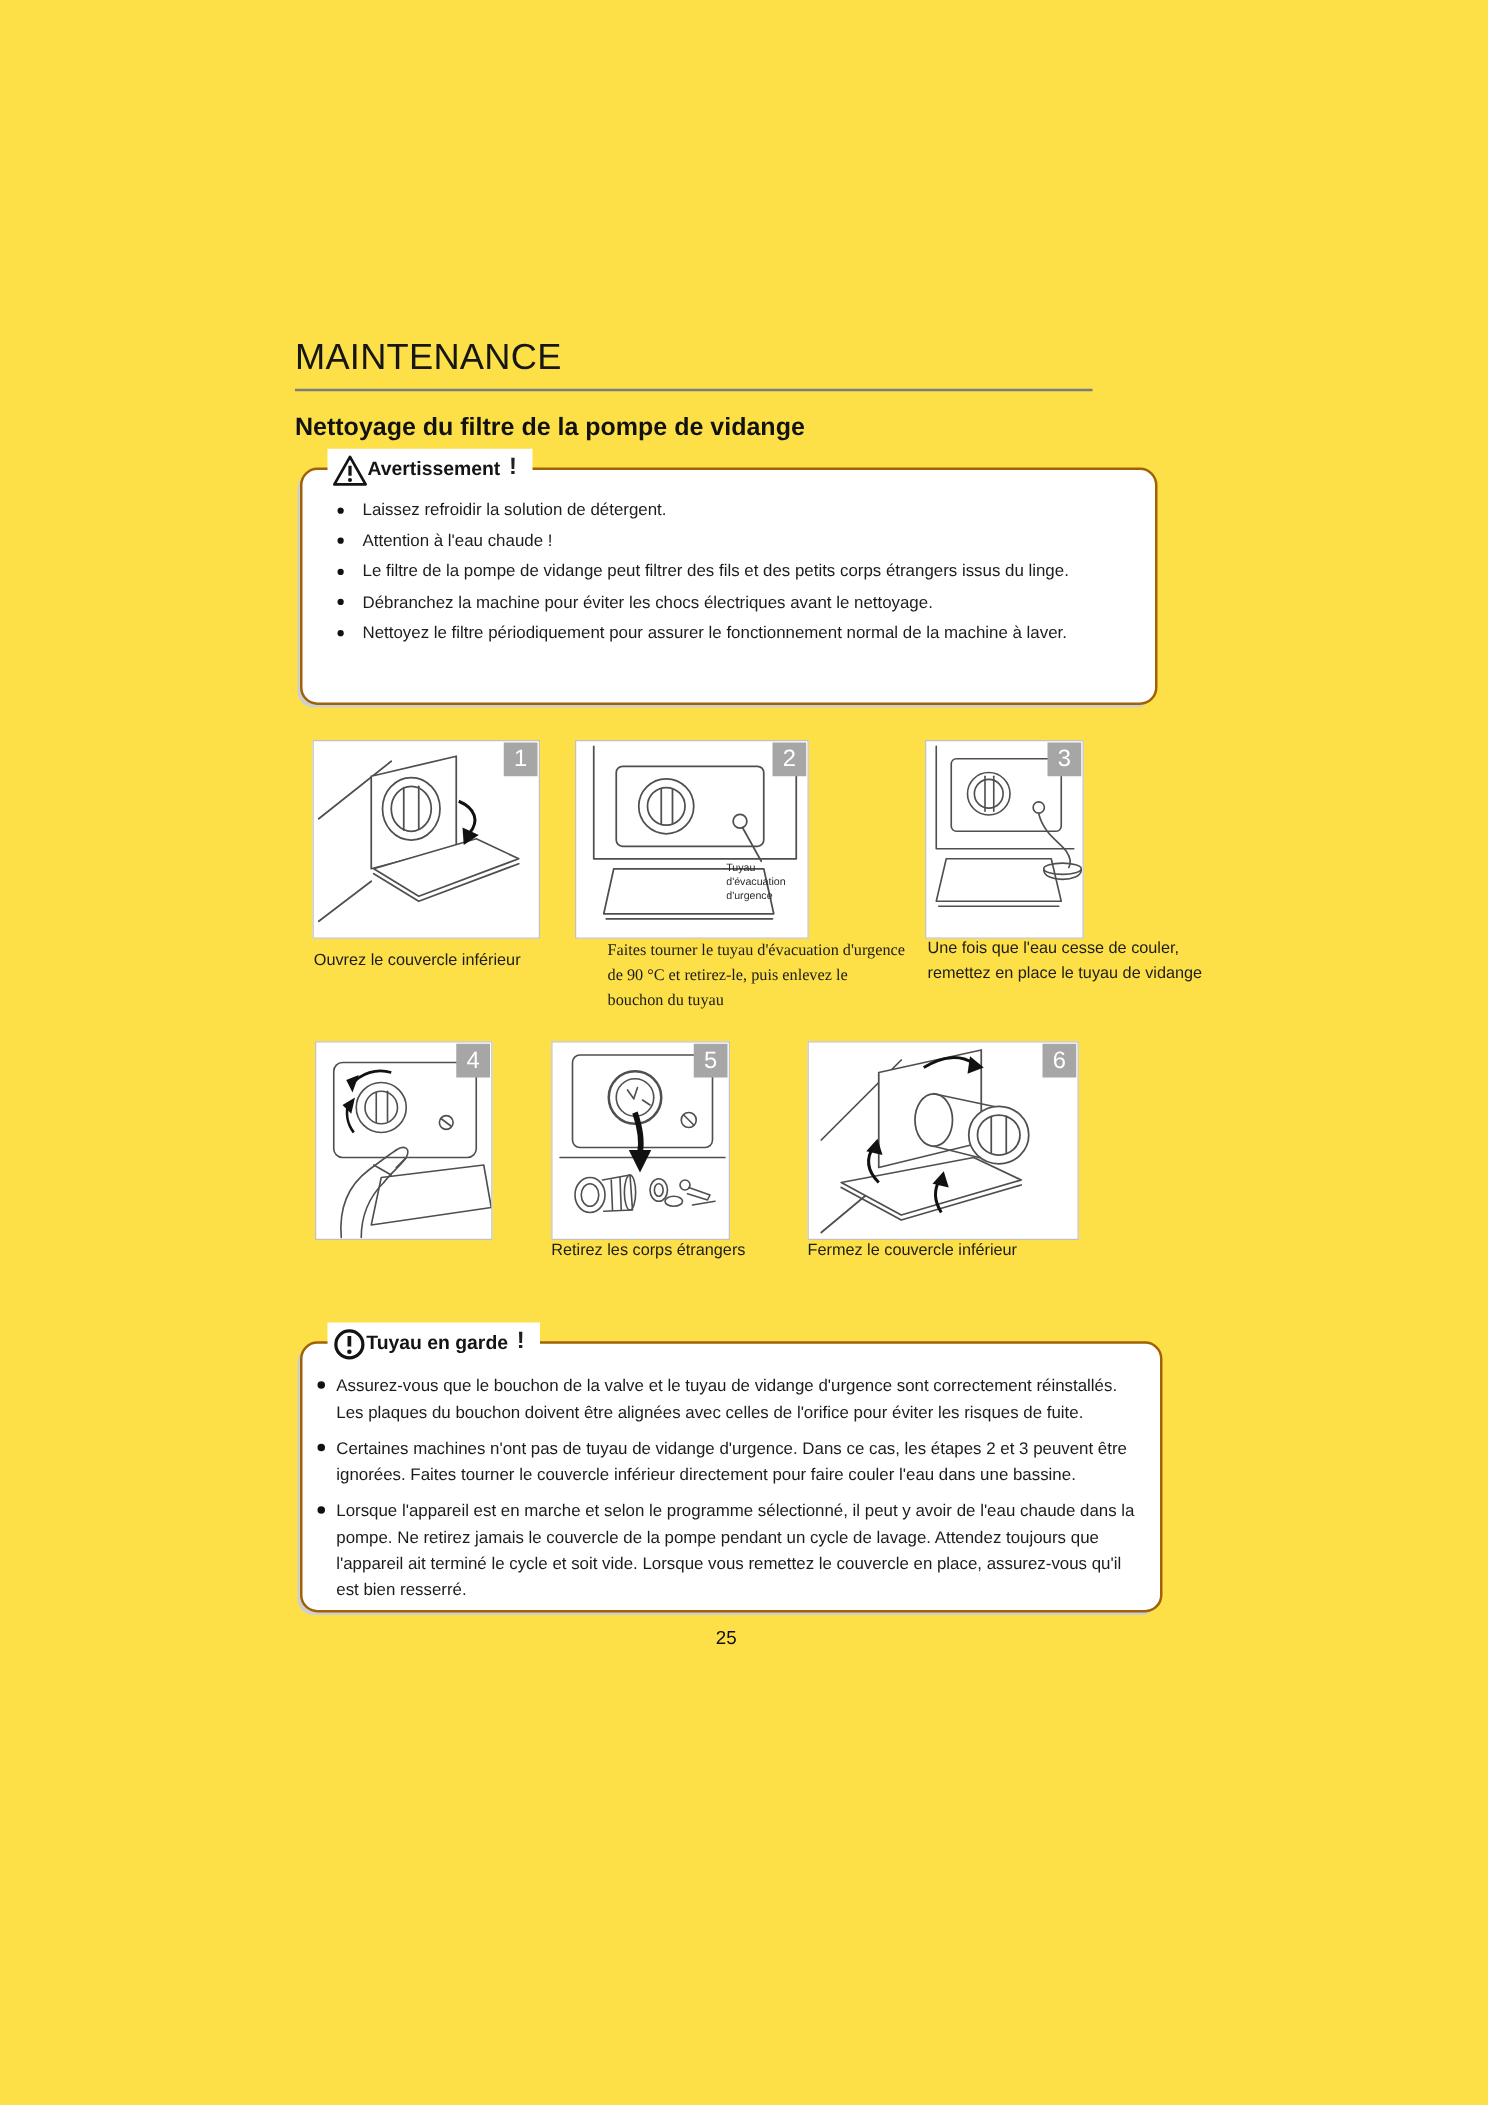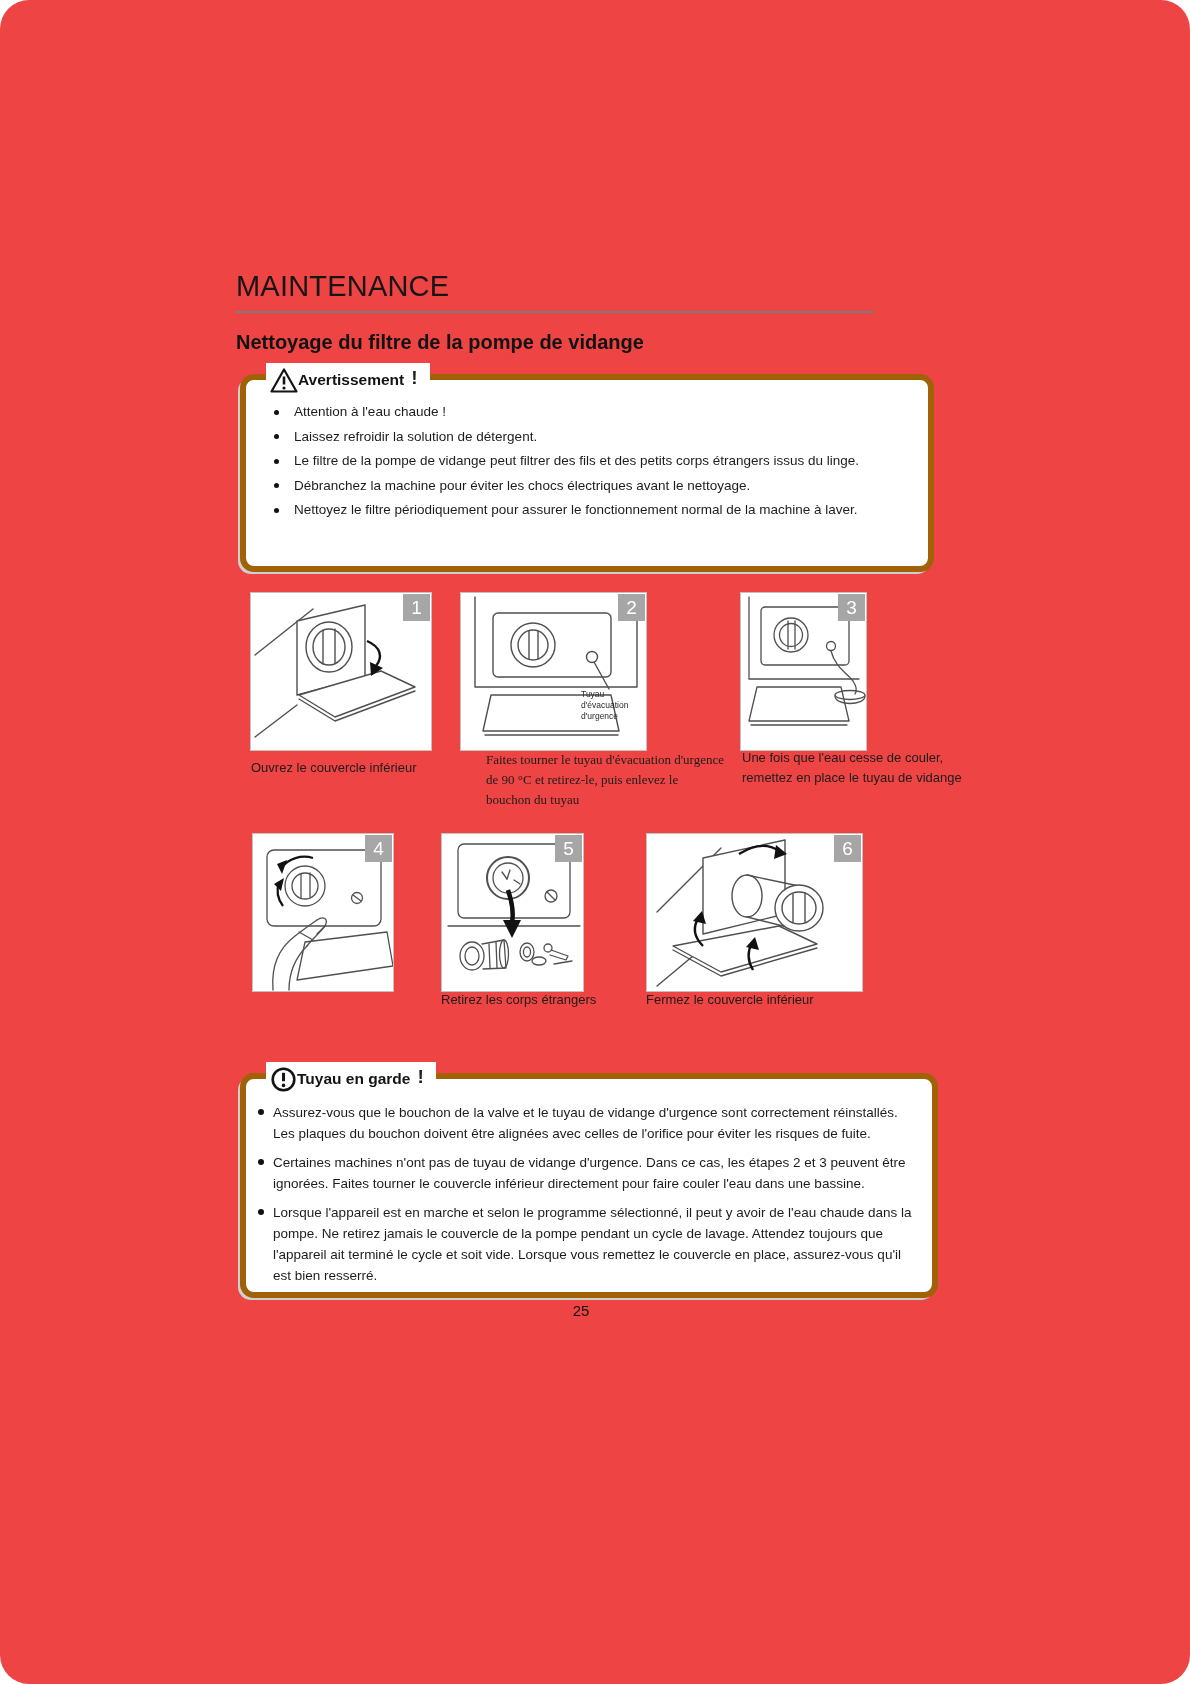--- a/index.html
+++ b/index.html
@@ -1,25 +1,25 @@
 <!DOCTYPE html>
 <html><head>
 <meta charset="utf-8">
 <style>
   html,body{margin:0;padding:0;background:#ffffff;}
-  .page{position:relative;width:1190px;height:1684px;background:#ef4444;
-        font-family:"Liberation Sans","DejaVu Sans",sans-serif;color:#1f1f1f;overflow:hidden;border-radius:29px;}
+  .page{position:relative;width:1190px;height:1684px;background:#fde047;
+        font-family:"Liberation Sans","DejaVu Sans",sans-serif;color:#1f1f1f;overflow:hidden;}
 
   .h1{position:absolute;left:236px;top:270px;font-size:29px;font-weight:500;
       letter-spacing:.2px;color:#161616;}
   .rule{position:absolute;left:236px;top:311px;width:638px;height:2px;background:#7c7c7c;}
   .h2{position:absolute;left:236px;top:331px;font-size:20px;font-weight:600;color:#121212;}
 
   
-  .notice{position:absolute;border:6px solid #a16207;border-radius:14px;background:#fff;
+  .notice{position:absolute;border:2px solid #a16207;border-radius:14px;background:#fff;
           box-shadow:-3px 3px 0 -1px #cfcfcf;}
   .notice-warning{left:240px;top:374px;width:682px;height:186px;}
   .notice-caution{left:240px;top:1073px;width:686px;height:213px;}
   .notice-title{position:absolute;top:-17px;left:20px;display:flex;align-items:center;
                 background:#fff;padding:0 12px 0 4px;height:34px;}
   .notice-title .t{font-size:15.5px;font-weight:600;color:#141414;}
   .notice-title .x{font-size:19px;font-weight:700;margin-left:7px;transform:translateY(-2px);}
   .notice ul{list-style:none;margin:0;}
   .warn-list{padding:25px 18px 0 48px;}
   .warn-list li{position:relative;font-size:13.5px;line-height:14px;margin-bottom:10.5px;color:#1c1c1c;}
@@ -68,22 +68,22 @@
     <div class="notice-title">
       <svg width="28" height="27" viewBox="0 0 28 27">
         <polygon points="14,2.5 26.5,24.5 1.5,24.5" fill="none" stroke="#141414" stroke-width="2.2" stroke-linejoin="round"></polygon>
         <line x1="14" y1="9.5" x2="14" y2="17.5" stroke="#141414" stroke-width="2.6"></line>
         <circle cx="14" cy="21" r="1.6" fill="#141414"></circle>
       </svg>
       <span class="t">Avertissement</span>
       <span class="x">!</span>
     </div>
     <ul class="warn-list">
+      <li>Laissez refroidir la solution de détergent.</li>
       <li>Attention à l'eau chaude !</li>
-      <li>Laissez refroidir la solution de détergent.</li>
       <li>Le filtre de la pompe de vidange peut filtrer des fils et des petits corps étrangers issus du linge.</li>
       <li>Débranchez la machine pour éviter les chocs électriques avant le nettoyage.</li>
       <li>Nettoyez le filtre périodiquement pour assurer le fonctionnement normal de la machine à laver.</li>
     </ul>
   </section>
 
   <figure class="fig" id="f1" style="margin:0;">
     <svg class="art" viewBox="0 0 180 157">
       <g stroke="#4f4f4f" stroke-width="1.4" fill="none" stroke-linejoin="round" stroke-linecap="round">
         <path d="M4,62 L62,16"></path>

